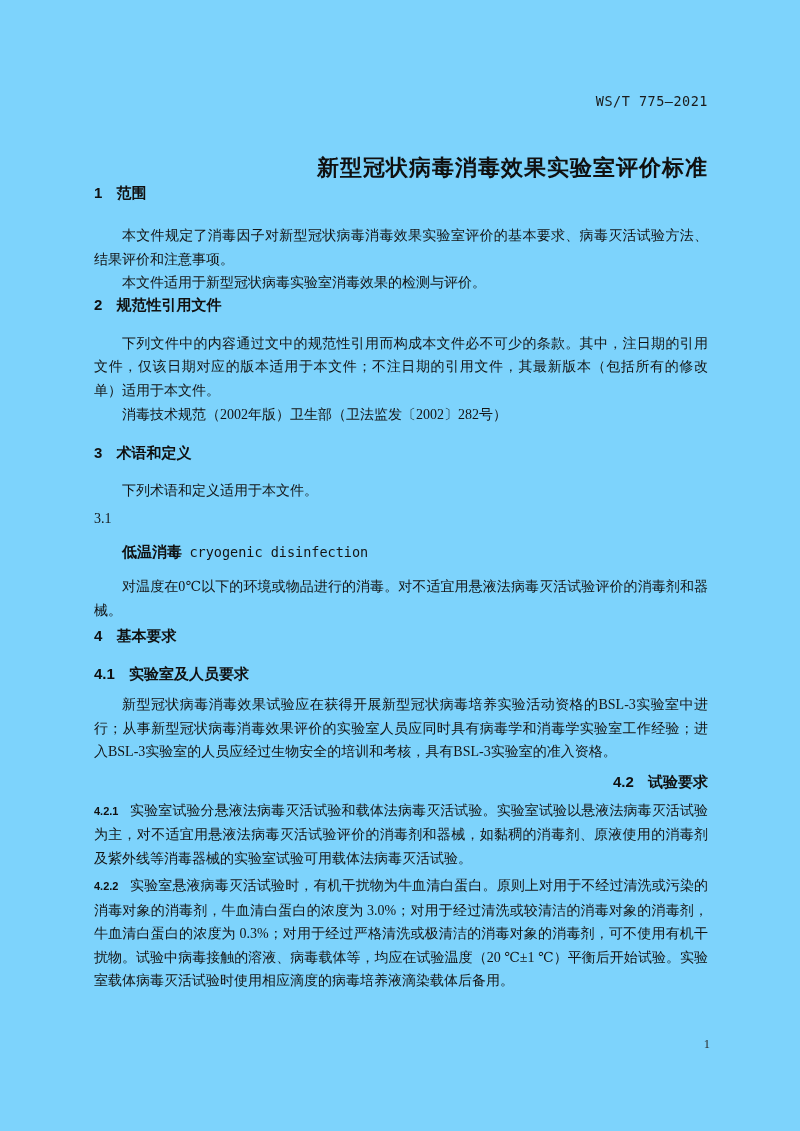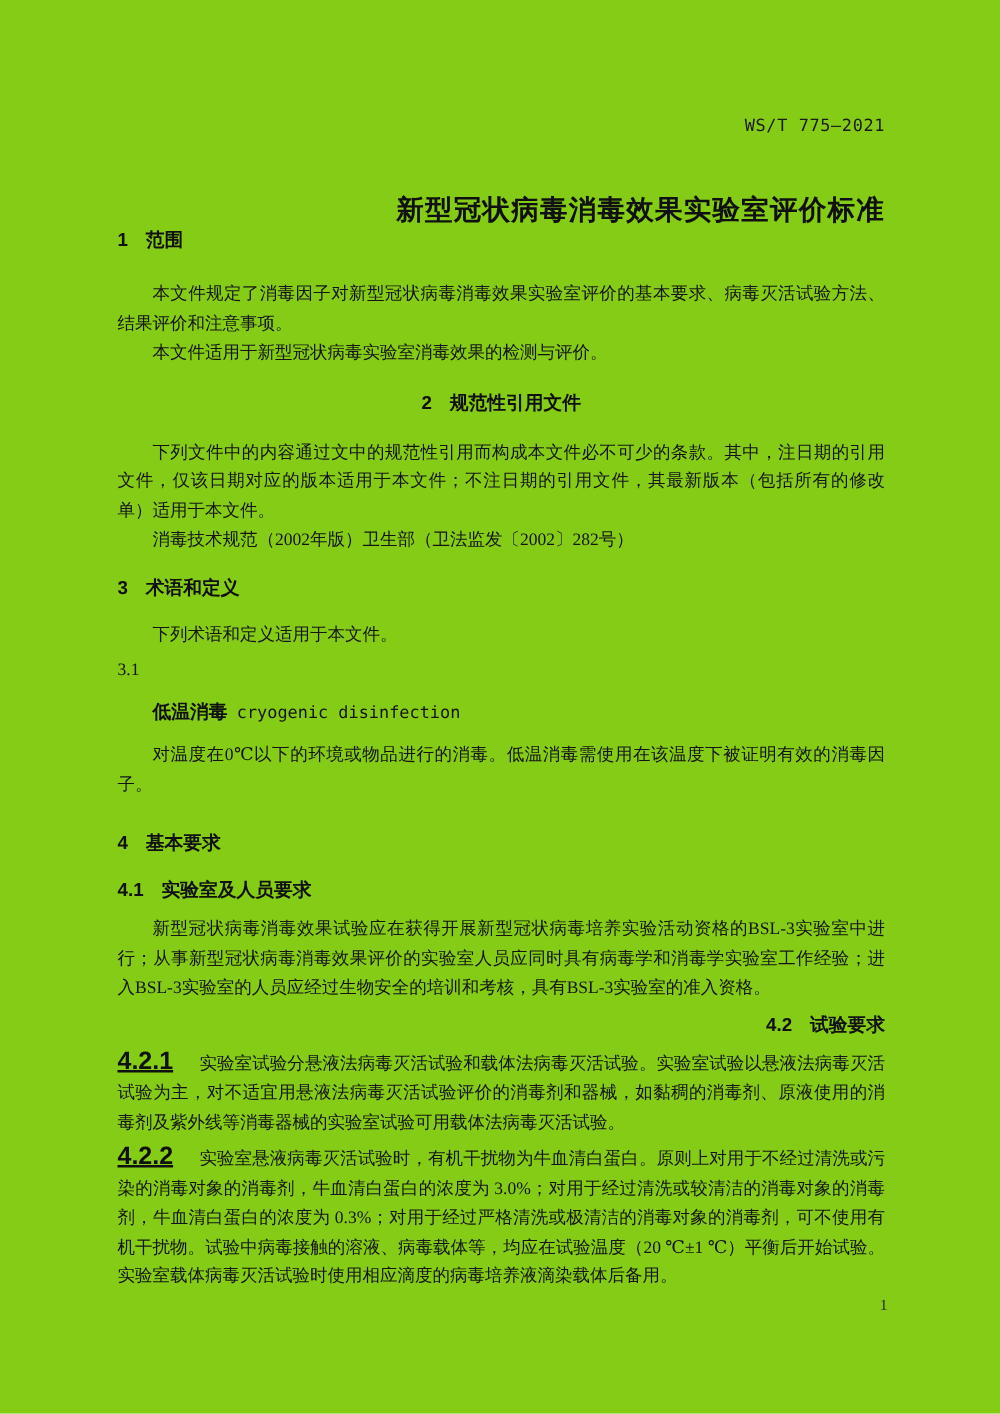--- a/index.html
+++ b/index.html
@@ -1,20 +1,20 @@
 <!DOCTYPE html>
 <html lang="zh"><head>
 <meta charset="utf-8">
 <style>
   html,body{margin:0;padding:0;background:#ffffff;}
   .page{
     position:relative;
     width:800px;height:1131px;
     box-sizing:border-box;
-    background:#84cc16;
+    background:#7dd3fc;
     color:#141414;
     padding:93px 92px 0 94px;
     overflow:hidden;
     font-family:"Liberation Serif","DejaVu Serif",serif;
     font-size:14px;
     line-height:23.5px;
   }
   .doc-number{
     text-align:right;
     font-family:"DejaVu Sans Mono","Liberation Mono",monospace;
@@ -36,32 +36,32 @@
   .sec-heading{
     font-family:"Liberation Sans","DejaVu Sans",sans-serif;
     font-weight:bold;
     font-size:15px;
     line-height:20px;
     margin:0;
     color:#101010;
   }
   .sec-heading .h-num{margin-right:0.95em;}
   .h1-scope{}
-  .h2-normative{margin-top:18px;text-align:center;}
+  .h2-normative{}
   .h3-terms{margin-top:16px;}
-  .h4-basic{margin-top:25px;}
+  .h4-basic{margin-top:4px;}
   .h41{margin-top:18px;}
   .h42{margin-top:8px;text-align:right;}
   p.body-p{
     margin:0;
     text-align:justify;
     text-indent:2em;
   }
   p.first{margin-top:21px;}
-  p.mt18{margin-top:18px;}
+  p.mt18{margin-top:18px;font-family:Liberation Mono, monospace;}
   p.mt16{margin-top:16px;}
   p.mt12{margin-top:12px;}
   p.mt9{margin-top:9px;}
   .clause-no{
     margin:9px 0 0 0;
     font-family:Liberation Serif, serif;
     font-size:14px;
     line-height:16px;
     color:#141414;
   }
@@ -84,24 +84,23 @@
   }
   p.clause-p{
     margin:7px 0 0 0;
     text-align:justify;
     text-indent:0;
   }
   p.clause-p.tight{margin-top:4px;}
   .clause-num{
     font-family:"Liberation Sans","DejaVu Sans",sans-serif;
     font-weight:bold;
-    font-size:20px;
+    font-size:11px;
     margin-right:1.05em;
     color:#101010;
-    text-decoration:underline;
   }
   .page-number{
     position:absolute;
     top:1036px;
     right:90px;
     font-size:12.5px;
     line-height:16px;
     color:#2a2a2a;
   }
 </style>
@@ -127,21 +126,21 @@
   <p class="body-p">消毒技术规范（2002年版）卫生部（卫法监发〔2002〕282号）</p>
 
   <h2 class="sec-heading h3-terms">
     <span class="h-num">3</span><span>术语和定义</span>
   </h2>
   <p class="body-p mt16">下列术语和定义适用于本文件。</p>
   <p class="clause-no">3.1</p>
   <p class="term-line">
     <span class="term-cn">低温消毒</span><span class="term-en">cryogenic disinfection</span>
   </p>
-  <p class="body-p mt12">对温度在0℃以下的环境或物品进行的消毒。低温消毒需使用在该温度下被证明有效的消毒因子。</p>
+  <p class="body-p mt12">对温度在0℃以下的环境或物品进行的消毒。对不适宜用悬液法病毒灭活试验评价的消毒剂和器械。</p>
 
   <h2 class="sec-heading h4-basic">
     <span class="h-num">4</span><span>基本要求</span>
   </h2>
 
   <h3 class="sec-heading h41">
     <span class="h-num">4.1</span><span>实验室及人员要求</span>
   </h3>
   <p class="body-p mt9">新型冠状病毒消毒效果试验应在获得开展新型冠状病毒培养实验活动资格的BSL-3实验室中进行；从事新型冠状病毒消毒效果评价的实验室人员应同时具有病毒学和消毒学实验室工作经验；进入BSL-3实验室的人员应经过生物安全的培训和考核，具有BSL-3实验室的准入资格。</p>
 

